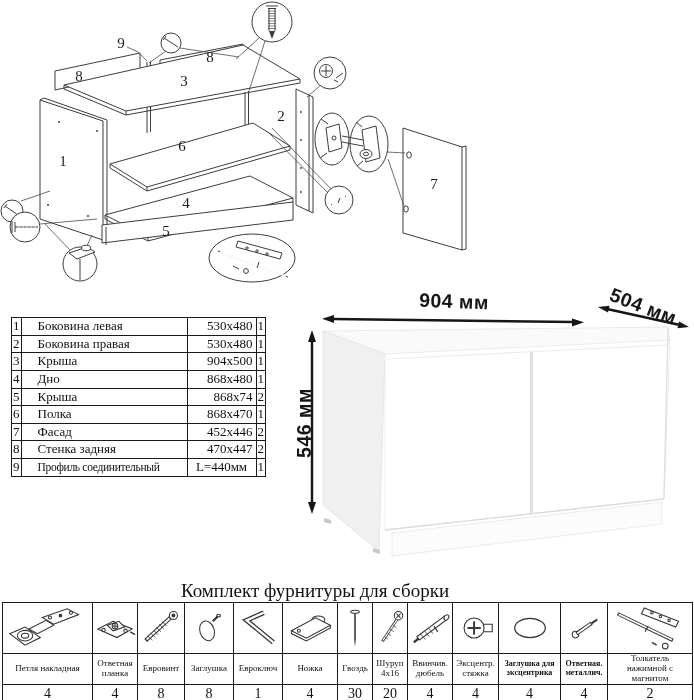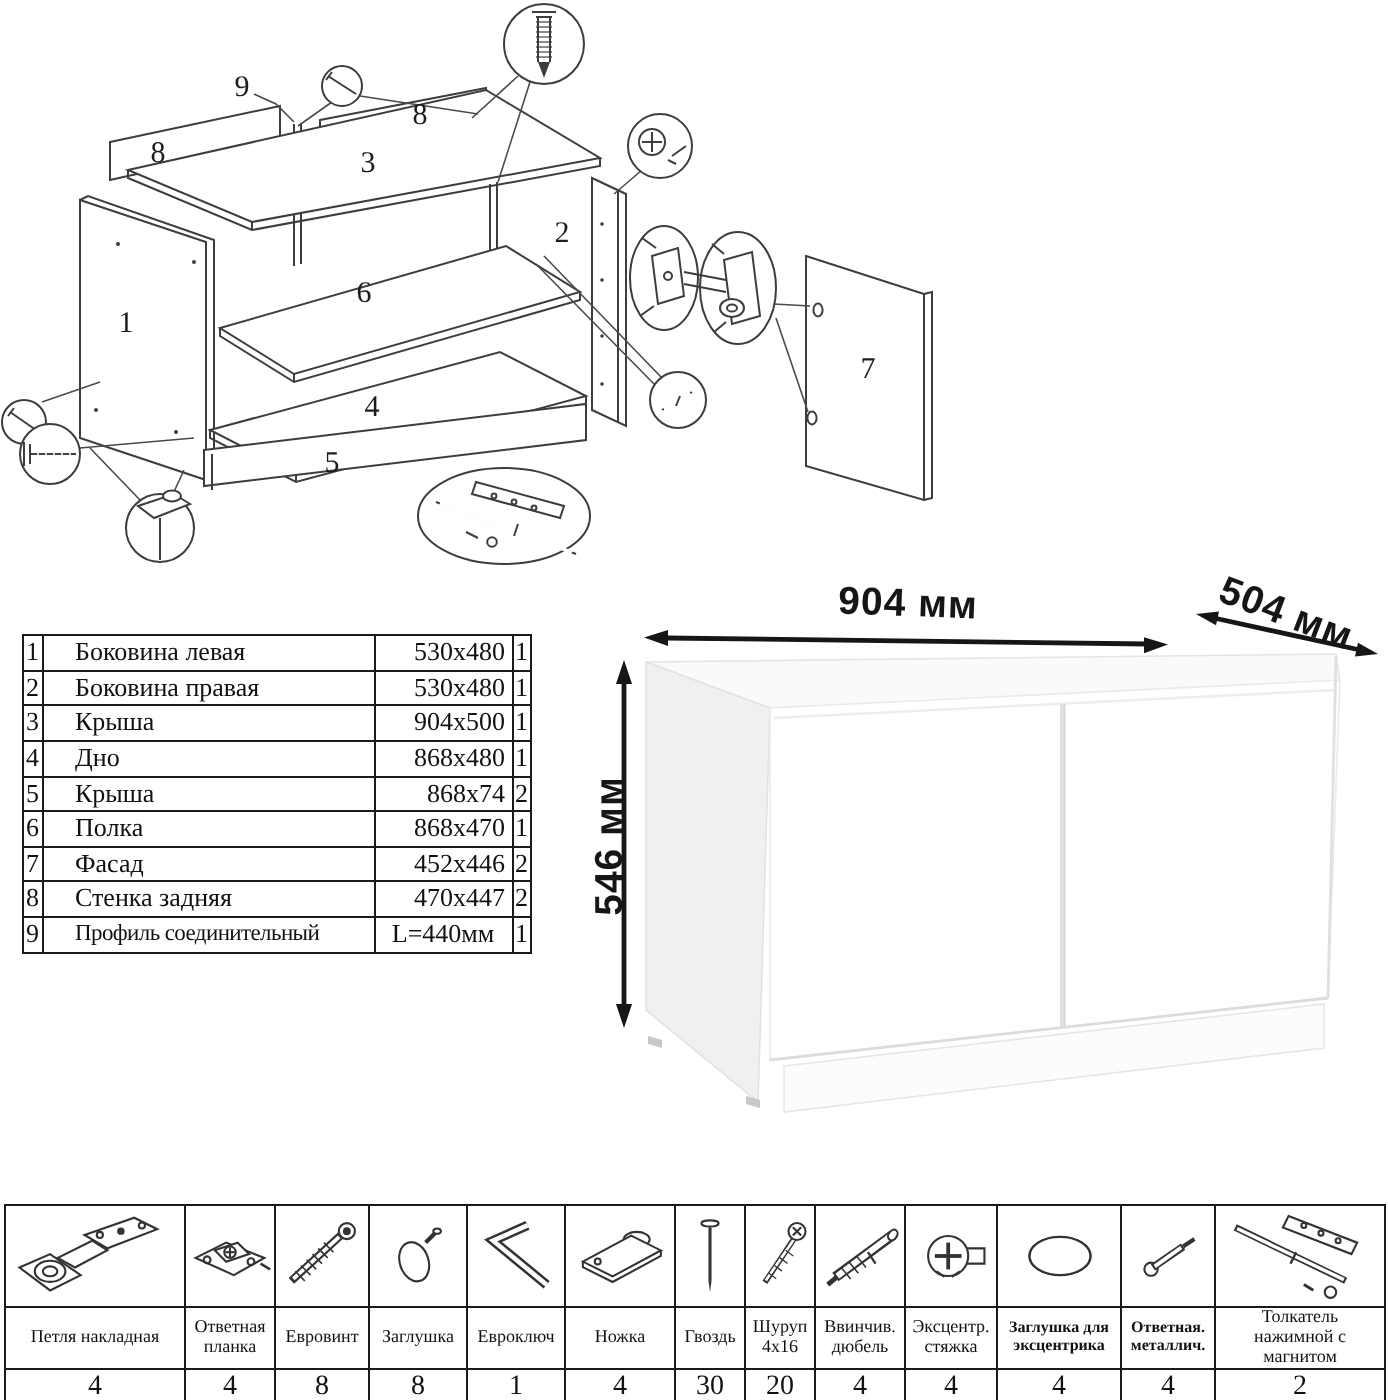--- a/index.html
+++ b/index.html
@@ -320,20 +320,21 @@
       <line x1="607" y1="309" x2="680" y2="325" stroke-width="2.4"></line>
       <polygon points="598,307 609.5,305.8 608,312.6" stroke="none"></polygon>
       <polygon points="689,327 677.5,328.2 679,321.4" stroke="none"></polygon>
     </g>
 
     <text class="dim-text" x="454" y="308" transform="rotate(2 454 302)">904 мм</text>
     <text class="dim-text" x="643" y="313" transform="rotate(21 643 307)">504 мм</text>
     <text class="dim-text" x="304" y="430" transform="rotate(-90 304 423)">546 мм</text>
   </svg>
 
+  <div class="hw-title">Комплект фурнитуры для сборки</div>
 
   <table class="hw-table">
     <colgroup>
       <col style="width:90px">
         <col style="width:45px">
         <col style="width:47px">
         <col style="width:49px">
       <col style="width:49px">
         <col style="width:55px">
         <col style="width:35px">

